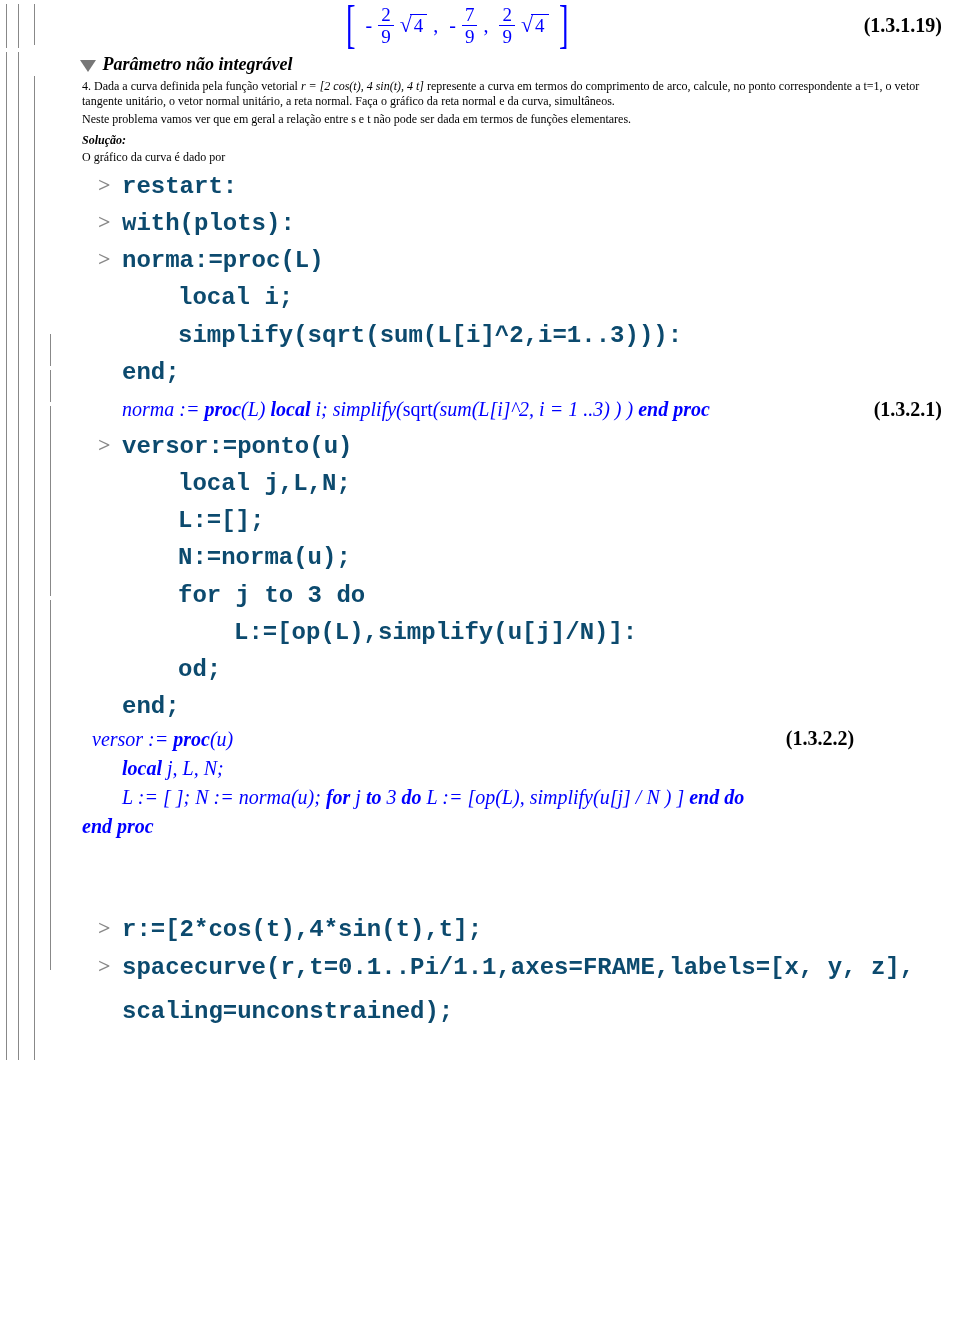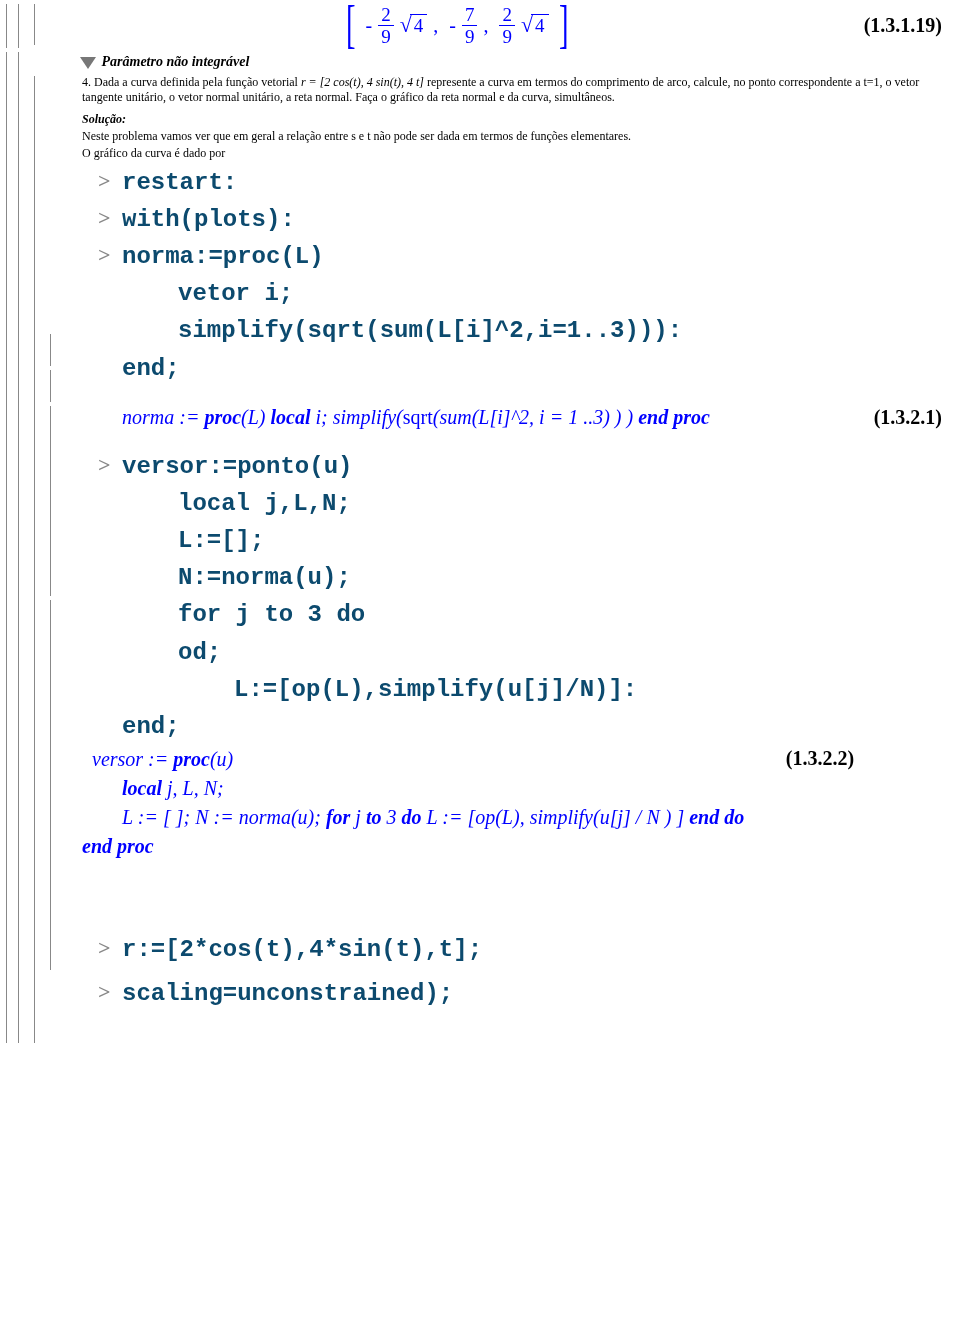--- a/index.html
+++ b/index.html
@@ -93,21 +93,21 @@
     border-top: 8px solid transparent;
     border-bottom: 8px solid transparent;
     border-left: 12px solid #777;
     transform: rotate(90deg);
     margin-right: 4px;
     vertical-align: middle;
   }
   .section-title {
     font-weight: bold;
     font-style: italic;
-    font-size: 14px;
+    font-size: 18px;
     margin: 2px 0 4px 0;
   }
   .para {
     font-size: 12px;
     line-height: 1.28;
     margin: 2px 0;
   }
   .sol {
     font-weight: bold;
     font-style: italic;
@@ -144,21 +144,21 @@
     color: #0000ff;
     font-size: 20px;
     line-height: 1.45;
     margin-left: 40px;
   }
   .output-ital .ub { font-weight: bold; }
   .out-row {
     display: flex;
     align-items: baseline;
     justify-content: space-between;
-    margin: 16px 0;
+    margin: 4px 0;
   }
   .out-row .mid {
     flex: 1;
   }
   .end-proc-row {
     display: flex;
     justify-content: flex-start;
     align-items: flex-start;
   }
 
@@ -223,63 +223,64 @@
 
     <div class="section-title">
       <span class="triangle"></span>
       <span>Parâmetro não integrável</span>
     </div>
 
     <div class="para">
       <span>4. Dada a curva definida pela função vetorial </span><span class="ital" style="white-space:nowrap;">r = [2 cos(t), 4 sin(t), 4 t]</span><span> represente a curva em termos do comprimento de arco, calcule, no ponto correspondente a t=1, o vetor tangente unitário, o vetor normal unitário, a reta normal. Faça o gráfico da reta normal e da curva, simultâneos.</span>
     </div>
 
+    <div class="para">Neste problema vamos ver que em geral a relação entre s e t não pode ser dada em termos de funções elementares.</div>
     <div class="para sol">Solução:</div>
-    <div class="para">Neste problema vamos ver que em geral a relação entre s e t não pode ser dada em termos de funções elementares.</div>
     <div class="para">O gráfico da curva é dado por</div>
 
     <div class="exec">restart:</div>
     <div class="exec">with(plots):</div>
 
     <div class="exec">
       <span>norma:=proc(L)</span>
-      <span class="il">vetor i;</span>
+      <span class="il">local i;</span>
       <span class="il">simplify(sqrt(sum(L[i]^2,i=1..3))):</span>
       <span style="display:block;">end;</span>
     </div>
     <div class="out-row">
       <div class="output-ital mid">
         <span>norma</span> := <span class="ub">proc</span>(<span>L</span>) <span class="ub">local</span> <span>i</span>; <span>simplify</span>(<span style="font-style:normal;">sqrt</span>(<span>sum</span>(<span>L</span>[<span>i</span>]^2, <span>i</span> = 1 ..3) ) ) <span class="ub">end proc</span>
       </div>
       <div class="eq-label">(1.3.2.1)</div>
     </div>
 
     <div class="exec">
       <span>versor:=ponto(u)</span>
       <span class="il">local j,L,N;</span>
       <span class="il">L:=[];</span>
       <span class="il">N:=norma(u);</span>
       <span class="il">for j to 3 do</span>
+      <span class="il" style="padding-left:112px;">L:=[op(L),simplify(u[j]/N)]:</span>
       <span class="il">od;</span>
-      <span class="il" style="padding-left:112px;">L:=[op(L),simplify(u[j]/N)]:</span>
       <span style="display:block;">end;</span>
     </div>
 
     <div class="end-proc-row">
       <div class="output-ital" style="margin-left:10px;">
         <div><span>versor</span> := <span class="ub">proc</span>(<span>u</span>)</div>
         <div class="indent1"><span class="ub">local</span> <span>j</span>, <span>L</span>, <span>N</span>;</div>
         <div class="indent1"><span>L</span> := [ ]; <span>N</span> := <span>norma</span>(<span>u</span>); <span class="ub">for</span> <span>j</span> <span class="ub">to</span> 3 <span class="ub">do</span> <span>L</span> := [<span>op</span>(<span>L</span>), <span>simplify</span>(<span>u</span>[<span>j</span>] / <span>N</span> ) ] <span class="ub">end do</span></div>
         <div style="margin-left:-10px;"><span class="ub">end proc</span></div>
       </div>
       <div class="eq-label" style="padding-top:2px;">(1.3.2.2)</div>
     </div>
 
     <div style="height:70px;"></div>
 
     <div class="exec">r:=[2*cos(t),4*sin(t),t];</div>
 
     <div class="exec">
+      <span>spacecurve(r,t=0.1..Pi/1.1,axes=FRAME,labels=[x, y, z],</span>
       <span style="display:block;margin-top:7px;">scaling=unconstrained);</span>
     </div>
 
   </div>
 </div>
 
 </body></html>

